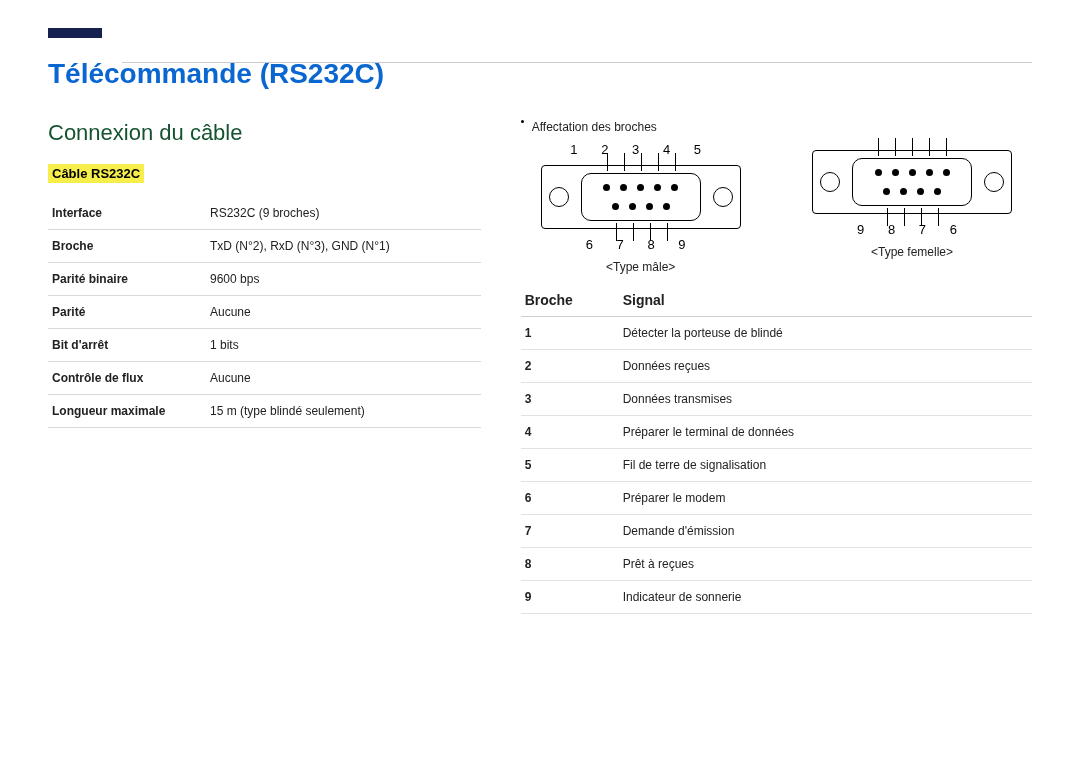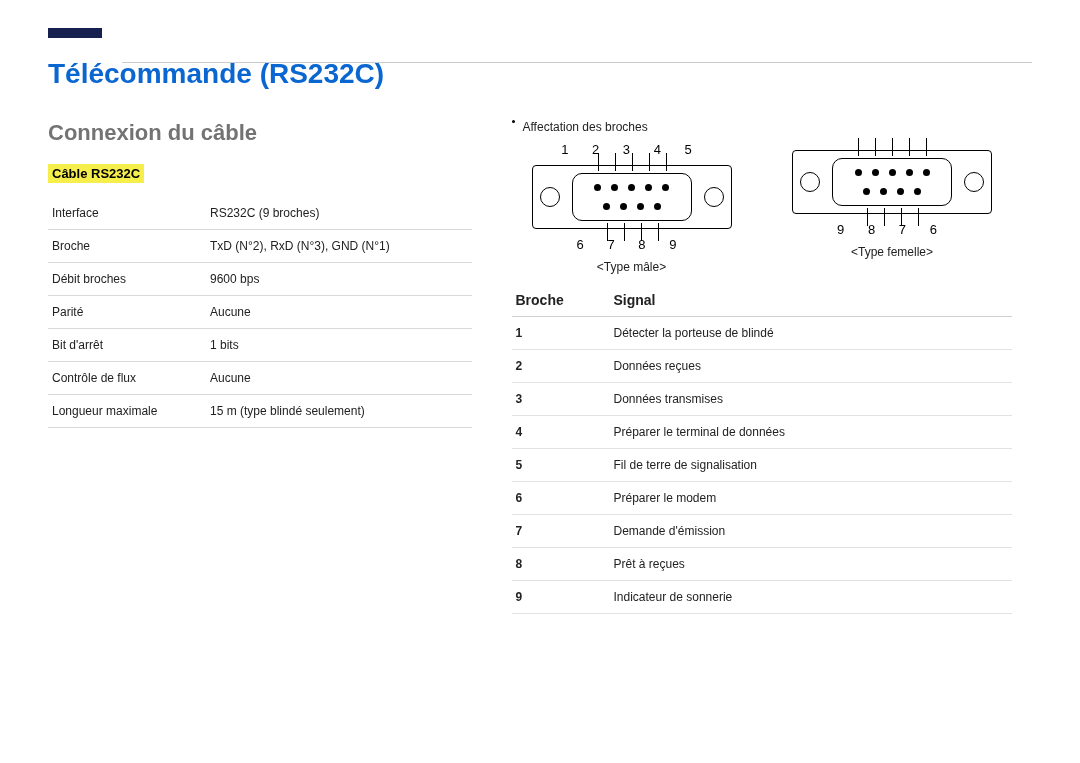--- a/index.html
+++ b/index.html
@@ -1,27 +1,27 @@
 <!DOCTYPE html>
 <html><head>
 <meta charset="utf-8">
 <style>
   html,body{margin:0;padding:0;width:1080px;height:763px;font-family:Arial,Helvetica,sans-serif;color:#222;background:#fff}
-  .page{padding:28px 68px 36px 48px;box-sizing:border-box}
+  .page{padding:28px 48px 36px 48px;box-sizing:border-box}
   .mark{width:54px;height:10px;background:#17214f;margin-bottom:20px}
   hr.top{border:none;border-top:1px solid #ccc;margin:0 0 24px 0;position:absolute;top:62px;left:122px;width:910px}
   h1.main{color:#0a66d0;font-size:28px;font-weight:700;margin:0 0 30px 0}
-  h2.sub{color:#737373;font-size:22px;font-weight:700;margin:0 0 18px 0}
+  h2.sub{color:#14532d;font-size:22px;font-weight:400;margin:0 0 18px 0}
   h3.cable{display:inline-block;background:#f6ee4a;color:#000;font-size:13px;font-weight:700;padding:2px 4px;margin:0 0 14px 0}
   .cols{display:flex;gap:40px}
   .left{width:440px}
   .right{width:520px}
   table.spec{width:100%;border-collapse:collapse;font-size:12px}
   table.spec td{padding:9px 4px;border-bottom:1px solid #d9d9d9;vertical-align:top}
-  table.spec td.k{font-weight:400;width:150px}
+  table.spec td.k{font-weight:700;width:150px}
   .bullet-row{display:flex;gap:8px;font-size:12px;margin-bottom:8px}
   .bullet{width:3px;height:3px;background:#000;border-radius:50%}
   .diagram{display:flex;justify-content:space-between;margin:6px 0 4px 0}
   .conn{width:240px;text-align:center}
   .pins-top,.pins-bot{font-size:13px;letter-spacing:10px;color:#000}
   .shell{margin:4px auto;width:200px;height:72px;position:relative}
   
   .plate{position:absolute;inset:4px 0 4px 0;border:1.5px solid #000;border-radius:4px}
   .screw{position:absolute;top:50%;width:18px;height:18px;border:1.5px solid #000;border-radius:50%;transform:translateY(-50%);background:#fff}
   .screw.l{left:8px}.screw.r{right:8px}
@@ -55,21 +55,21 @@
         <tbody>
           <tr>
               <td class="k">Interface</td>
               <td>RS232C (9 broches)</td>
             </tr>
           <tr>
               <td class="k">Broche</td>
               <td>TxD (N°2), RxD (N°3), GND (N°1)</td>
             </tr>
           <tr>
-              <td class="k">Débit broches</td>
+              <td class="k">Parité binaire</td>
               <td>9600 bps</td>
             </tr>
           <tr>
               <td class="k">Parité</td>
               <td>Aucune</td>
             </tr>
           <tr>
               <td class="k">Bit d'arrêt</td>
               <td>1 bits</td>
             </tr>

